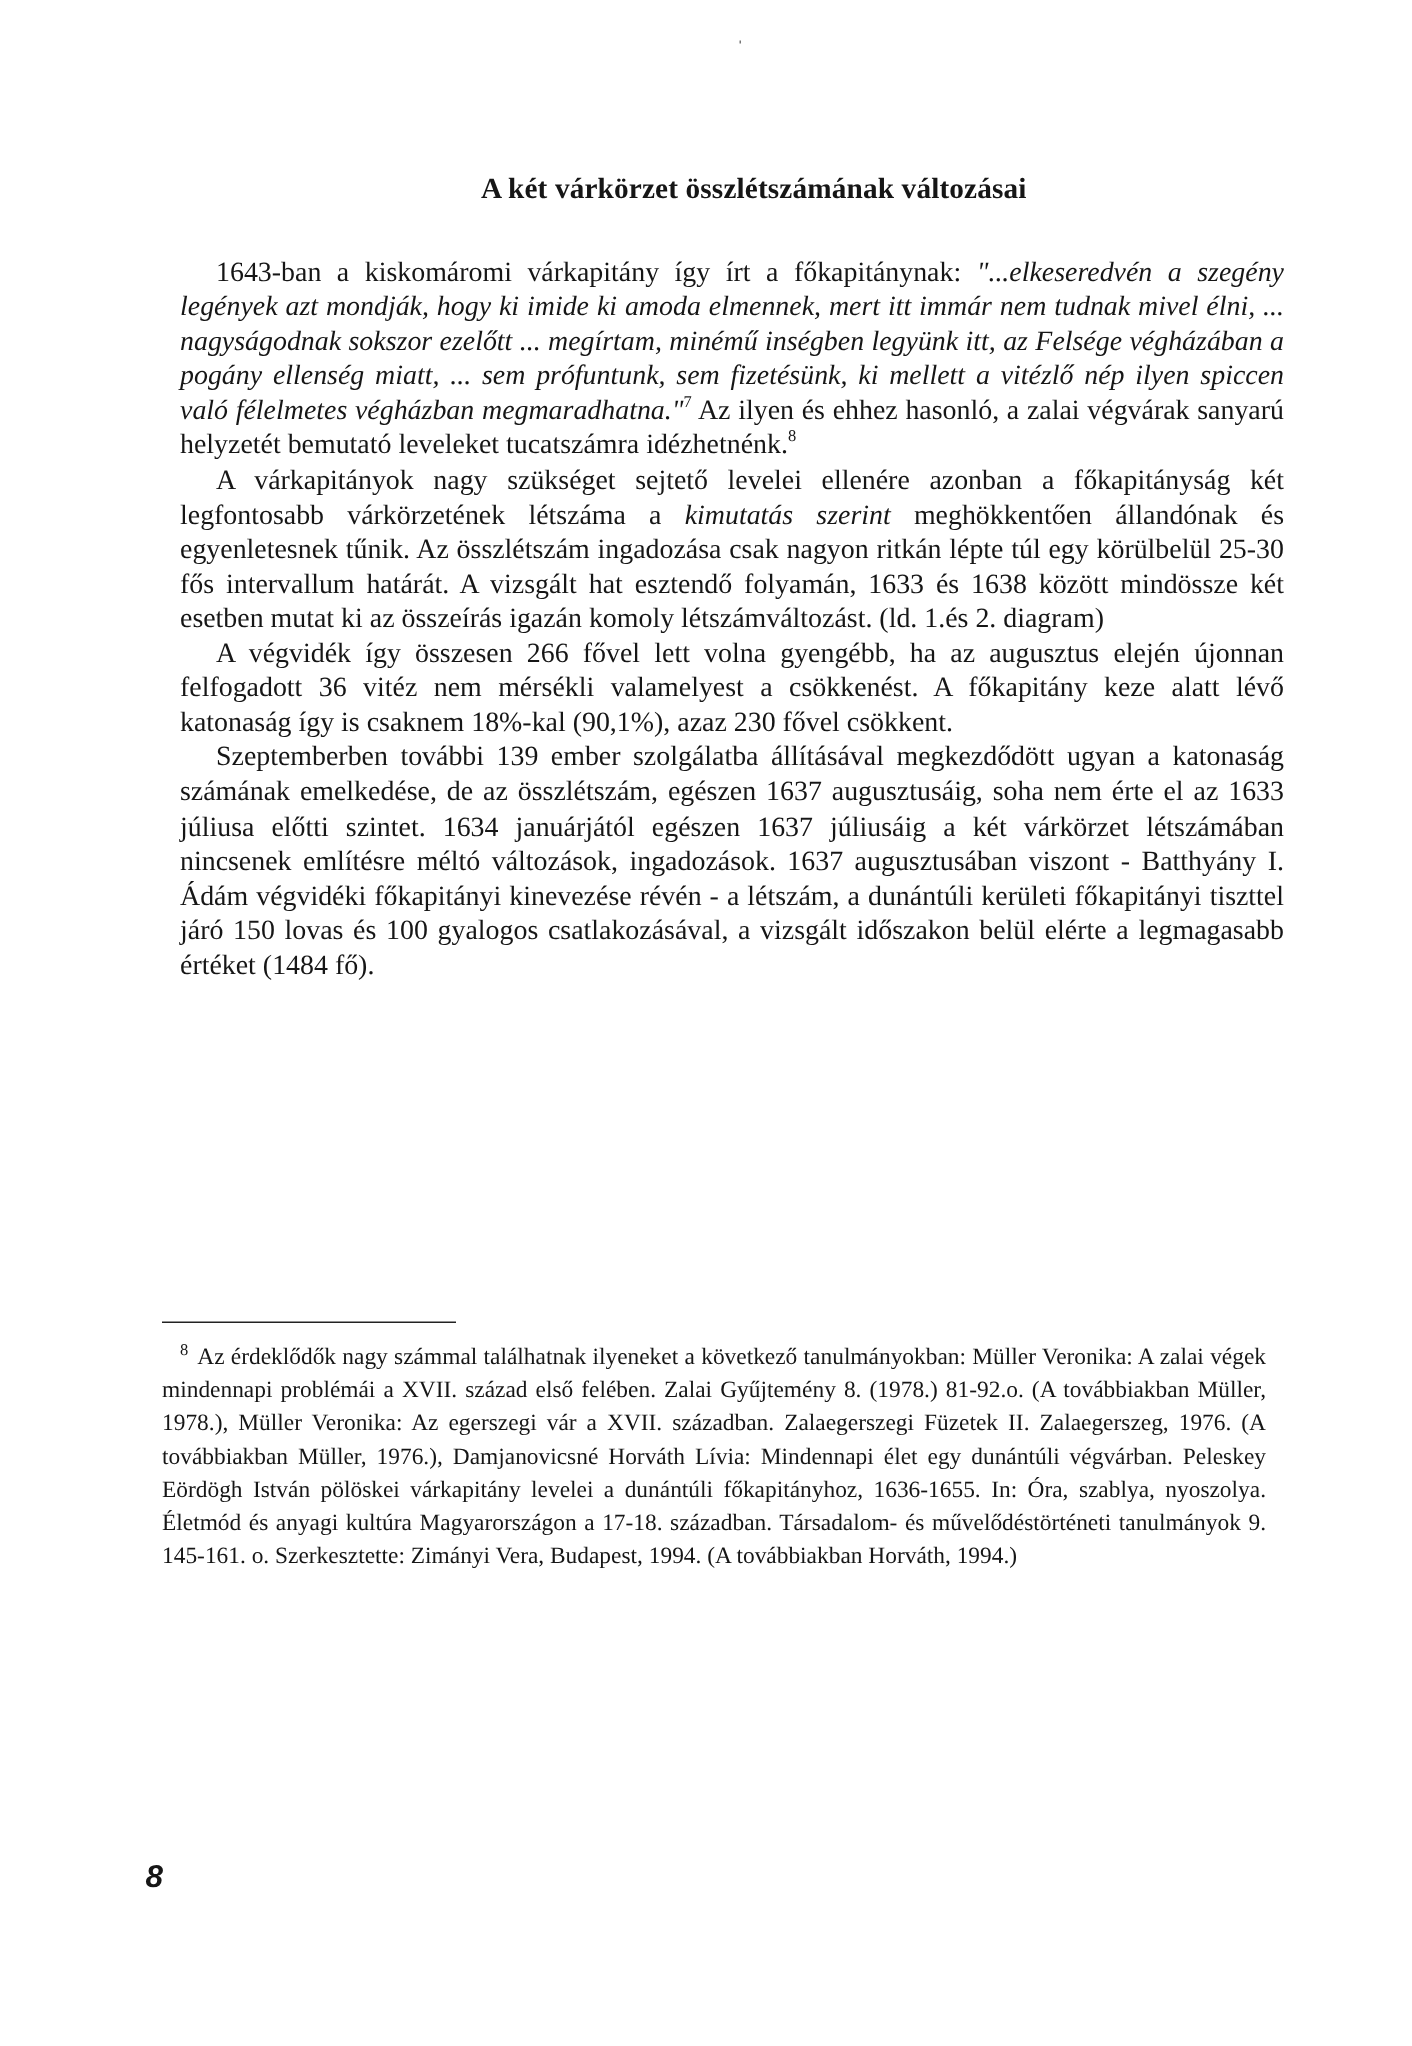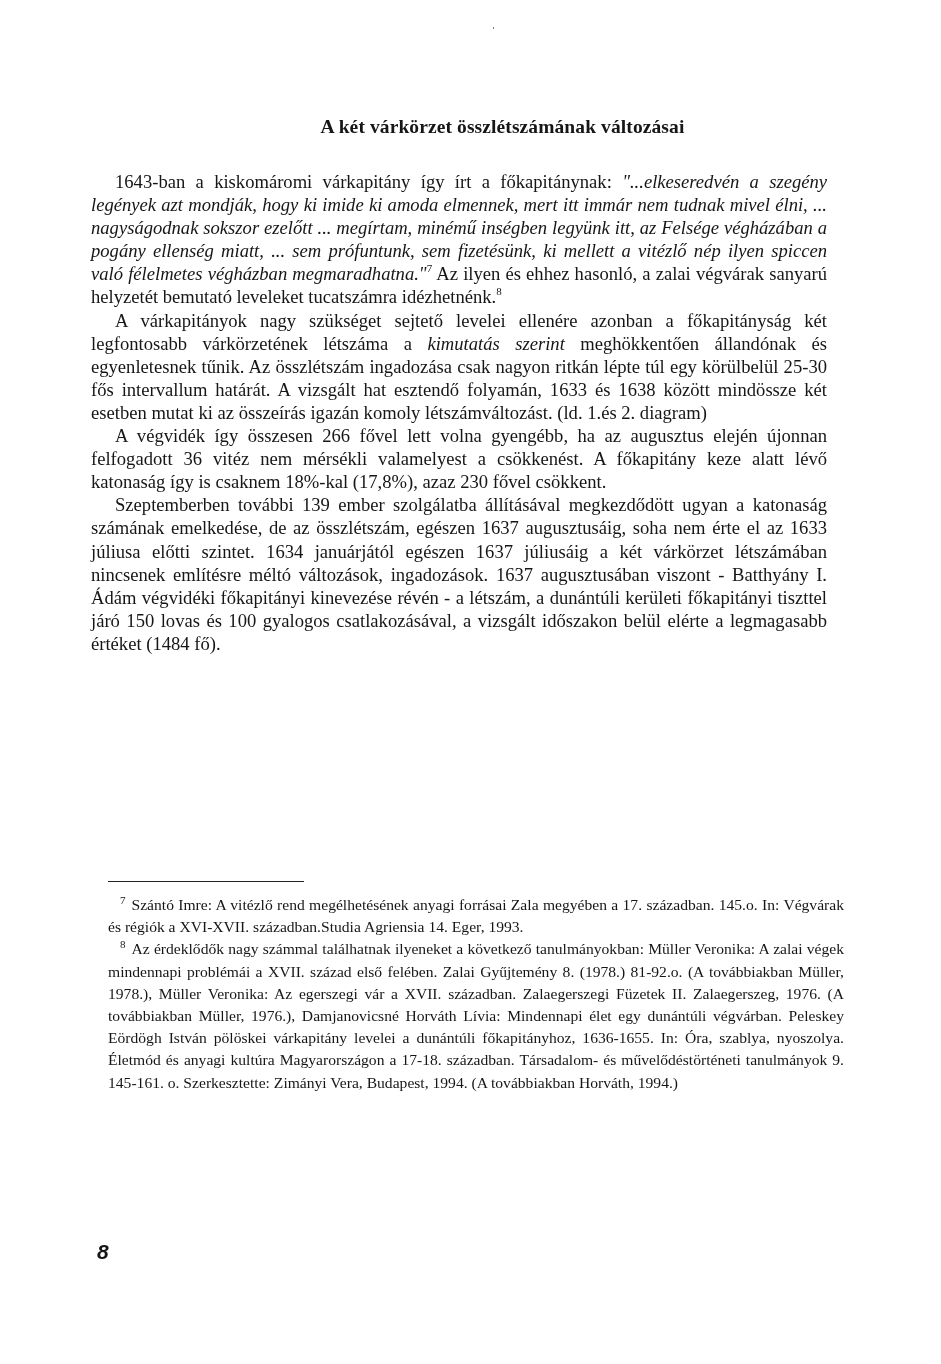--- a/index.html
+++ b/index.html
@@ -6,21 +6,21 @@
   body {
     width: 941px; height: 1364px; position: relative; overflow: hidden;
     font-family: "Liberation Serif", "DejaVu Serif", serif;
     color: #161616;
   }
   .page-title {
     position: absolute; top: 116px; left: 0; width: 941px;
     text-align: center; font-size: 19.5px; font-weight: bold; letter-spacing: 0.1px; padding-left: 32px;
   }
   .body-text {
-    position: absolute; left: 91px; width: 736px; top: 170px;
+    position: absolute; left: 120px; width: 736px; top: 170px;
     font-size: 18.6px; line-height: 23.1px; text-align: justify;
   }
   .body-text p { margin: 0; text-indent: 24px; }
   .body-text p.p-first { text-indent: 24px; }
   .body-text i { font-style: italic; }
   sup { font-size: 11px; line-height: 0; vertical-align: 0; position: relative; top: -8px; }
   .fn-rule {
     position: absolute; left: 108px; top: 881px; width: 196px; height: 0;
     border-top: 1.4px solid #222;
   }
@@ -40,28 +40,25 @@
 </head>
 <body>
 
 <div class="speck"></div>
 
 <h1 class="page-title" style="margin:0;">A két várkörzet összlétszámának változásai</h1>
 
 <div class="body-text">
   <p class="p-first"><span>1643-ban a kiskomáromi várkapitány így írt a főkapitánynak: </span><i>"...elkeseredvén a szegény legények azt mondják, hogy ki imide ki amoda elmennek, mert itt immár nem tudnak mivel élni, ... nagyságodnak sokszor ezelőtt ... megírtam, minémű inségben legyünk itt, az Felsége végházában a pogány ellenség miatt, ... sem prófuntunk, sem fizetésünk, ki mellett a vitézlő nép ilyen spiccen való félelmetes végházban megmaradhatna."</i><sup>7</sup><span> Az ilyen és ehhez hasonló, a zalai végvárak sanyarú helyzetét bemutató leveleket tucatszámra idézhetnénk.</span><sup>8</sup></p>
   <p><span>A várkapitányok nagy szükséget sejtető levelei ellenére azonban a főkapitányság két legfontosabb várkörzetének létszáma a </span><i>kimutatás szerint</i><span> meghökkentően állandónak és egyenletesnek tűnik. Az összlétszám ingadozása csak nagyon ritkán lépte túl egy körülbelül 25-30 fős intervallum határát. A vizsgált hat esztendő folyamán, 1633 és 1638 között mindössze két esetben mutat ki az összeírás igazán komoly létszámváltozást. (ld. 1.és 2. diagram)</span></p>
-  <p><span> A végvidék így összesen 266 fővel lett volna gyengébb, ha az augusztus elején újonnan felfogadott 36 vitéz nem mérsékli valamelyest a csökkenést. A főkapitány keze alatt lévő katonaság így is csaknem 18%-kal (17,8%), azaz 230 fővel csökkent.</span></p>
+  <p><span> A végvidék így összesen 266 fővel lett volna gyengébb, ha az augusztus elején újonnan felfogadott 36 vitéz nem mérsékli valamelyest a csökkenést. A főkapitány keze alatt lévő katonaság így is csaknem 18%-kal (90,1%), azaz 230 fővel csökkent.</span></p>
   <p><span>Szeptemberben további 139 ember szolgálatba állításával megkezdődött ugyan a katonaság számának emelkedése, de az összlétszám, egészen 1637 augusztusáig, soha nem érte el az 1633 júliusa előtti szintet. 1634 januárjától egészen 1637 júliusáig a két várkörzet létszámában nincsenek említésre méltó változások, ingadozások. 1637 augusztusában viszont - Batthyány I. Ádám végvidéki főkapitányi kinevezése révén - a létszám, a dunántúli kerületi főkapitányi tiszttel járó 150 lovas és 100 gyalogos csatlakozásával, a vizsgált időszakon belül elérte a legmagasabb értéket (1484 fő).</span></p>
 </div>
 
 <div class="fn-rule"></div>
 
 <div class="footnotes">
-  <p>
-    <sup>7</sup><span>Szántó Imre: A vitézlő rend megélhetésének anyagi forrásai Zala megyében a 17. században. 145.o. In: Végvárak és régiók a XVI-XVII. században.Studia Agriensia 14. Eger, 1993.</span>
-  </p>
   <p>
     <sup>8</sup><span>Az érdeklődők nagy számmal találhatnak ilyeneket a következő tanulmányokban: Müller Veronika: A zalai végek mindennapi problémái a XVII. század első felében. Zalai Gyűjtemény 8. (1978.) 81-92.o. (A továbbiakban Müller, 1978.), Müller Veronika: Az egerszegi vár a XVII. században. Zalaegerszegi Füzetek II. Zalaegerszeg, 1976. (A továbbiakban Müller, 1976.), Damjanovicsné Horváth Lívia: Mindennapi élet egy dunántúli végvárban. Peleskey Eördögh István pölöskei várkapitány levelei a dunántúli főkapitányhoz, 1636-1655. In: Óra, szablya, nyoszolya. Életmód és anyagi kultúra Magyarországon a 17-18. században. Társadalom- és művelődéstörténeti tanulmányok 9. 145-161. o. Szerkesztette: Zimányi Vera, Budapest, 1994. (A továbbiakban Horváth, 1994.)</span>
   </p>
 </div>
 
 <div class="page-number">8</div>
 
 </body></html>

